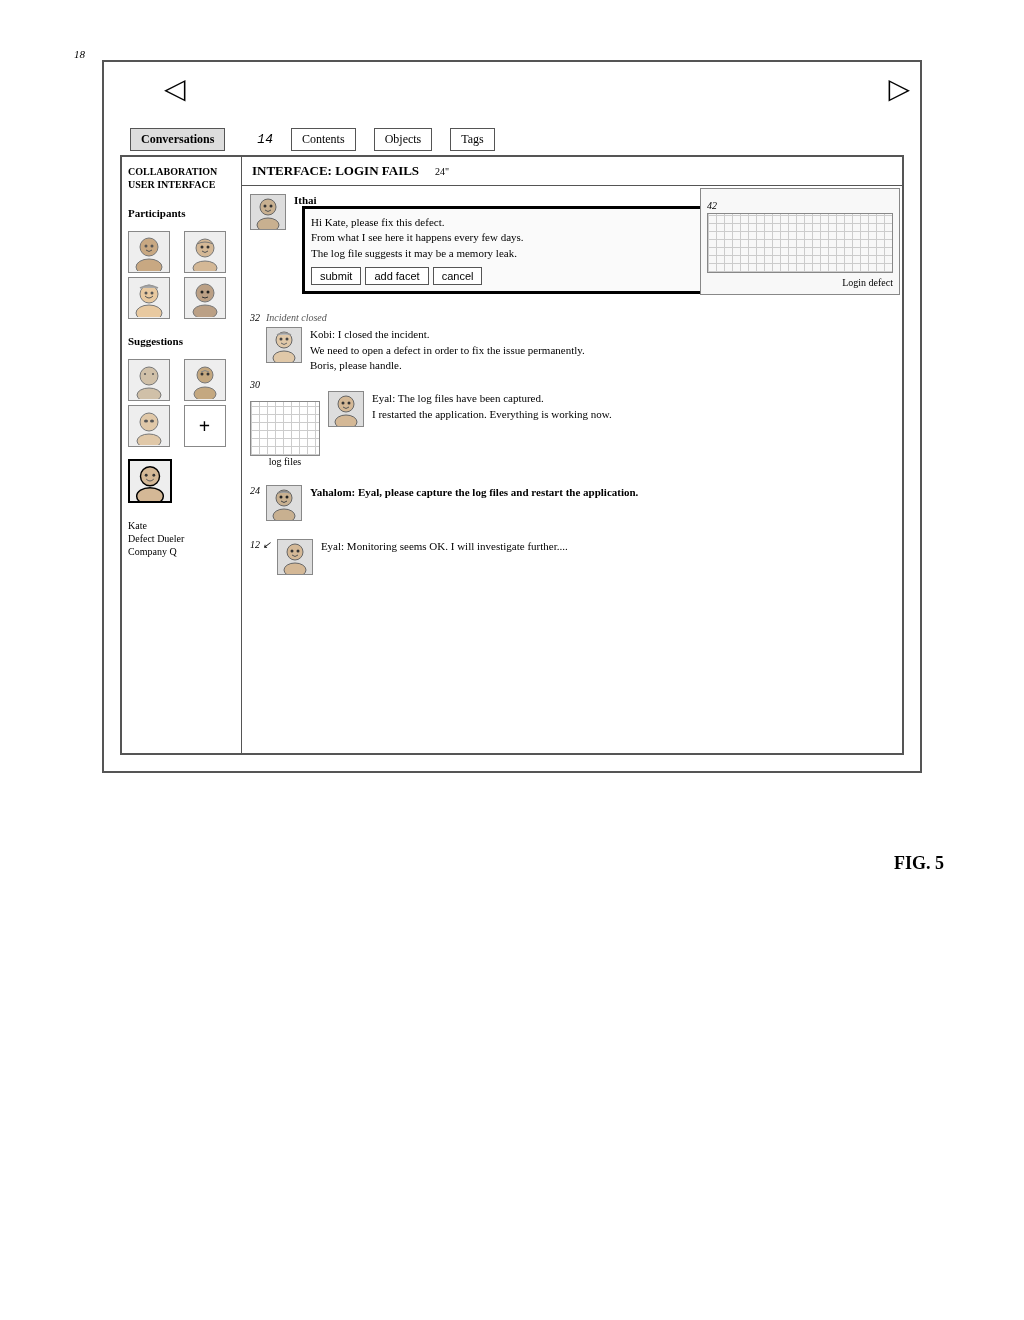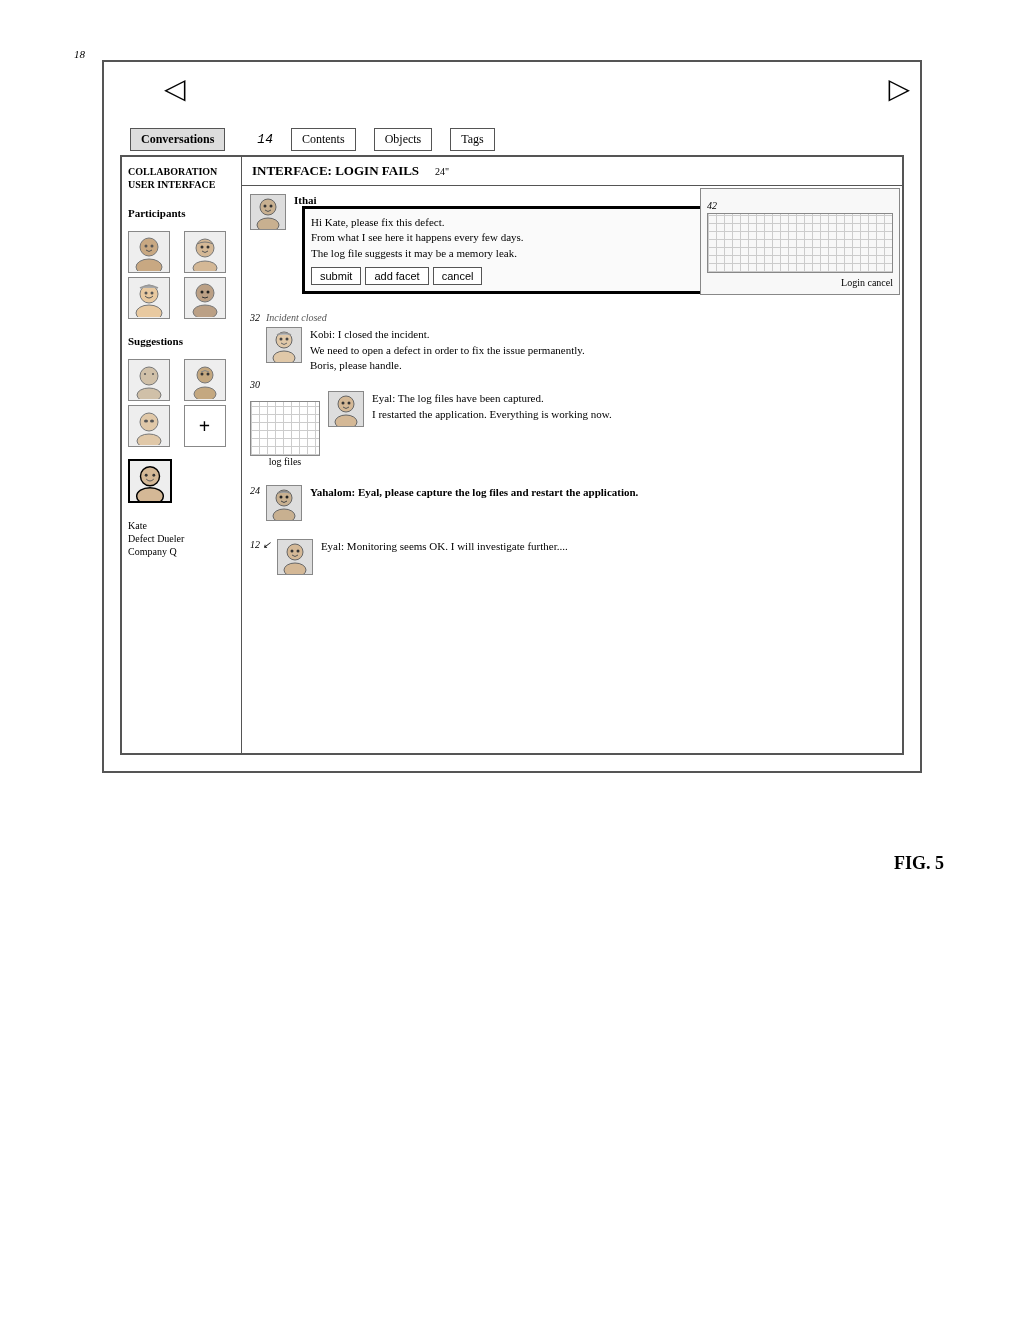--- a/index.html
+++ b/index.html
@@ -449,21 +449,21 @@
           <div class="incident-header">
             <span>INTERFACE: LOGIN FAILS</span>
             <span style="margin-left:8px; font-size:10px; font-weight:normal;">24"</span>
           </div>
 
           <div class="chat-area">
 
             <div class="defect-overlay">
               <span style="font-size:10px; font-style:italic;">42</span>
               <div class="defect-screenshot thumb2"></div>
-              <div class="defect-label">Login cancel</div>
+              <div class="defect-label">Login defect</div>
             </div>
 
             <div class="chat-message">
               <div class="chat-avatar">
                 <svg width="34" height="34" viewBox="0 0 34 34">
                   <circle cx="17" cy="12" r="8" fill="#c8b090" stroke="#666" stroke-width="1"></circle>
                   <ellipse cx="17" cy="30" rx="11" ry="7" fill="#c8b090" stroke="#666" stroke-width="1"></ellipse>
                   <circle cx="14" cy="11" r="1.5" fill="#333"></circle>
                   <circle cx="20" cy="11" r="1.5" fill="#333"></circle>
                   <path d="M 14 15 Q 17 18 20 15" stroke="#555" stroke-width="1" fill="none"></path>

